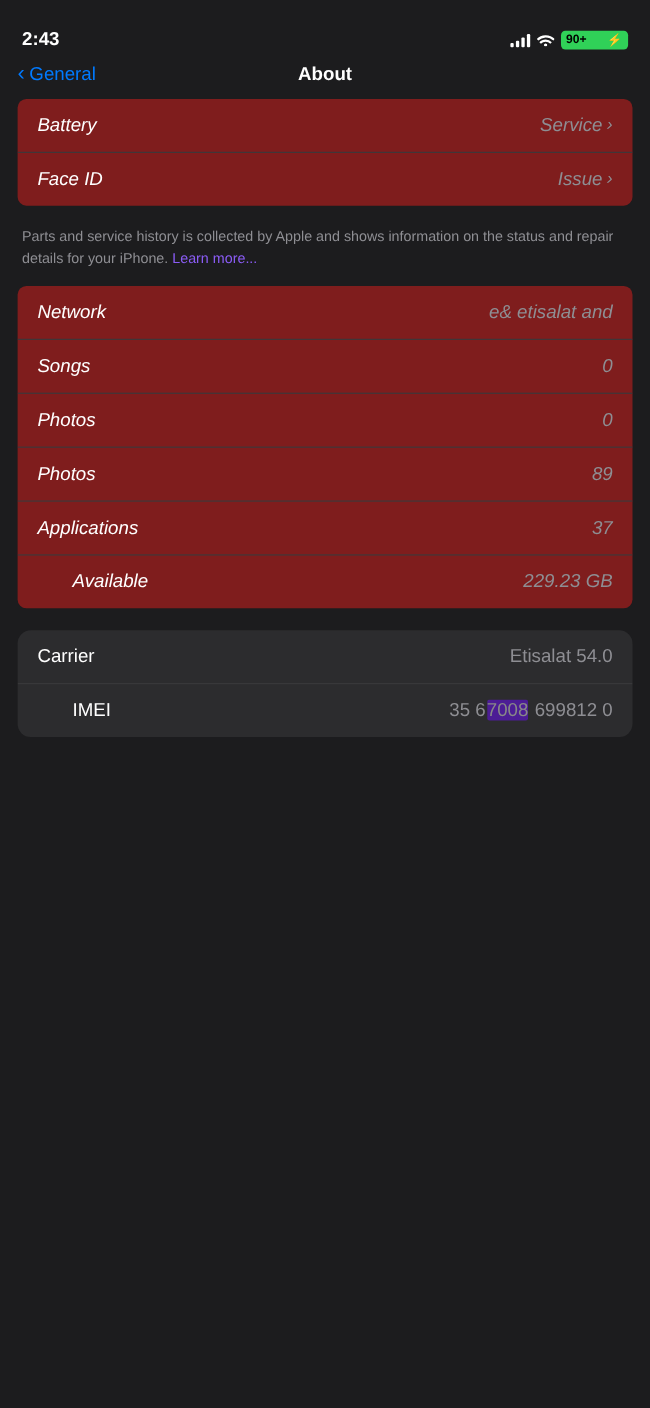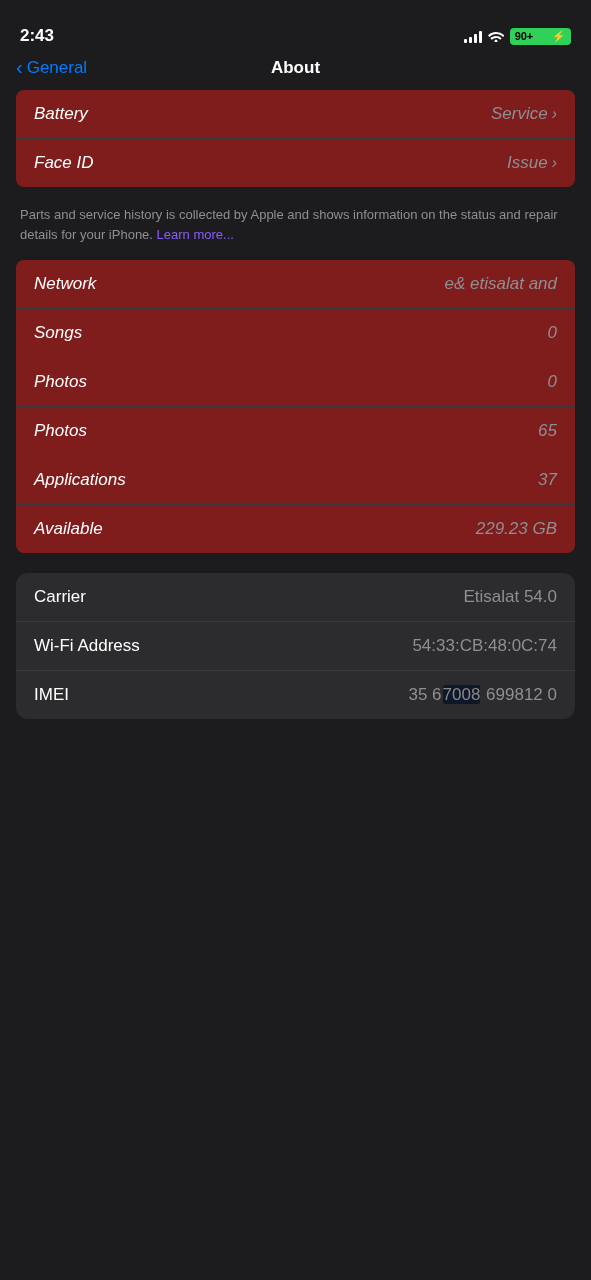--- a/index.html
+++ b/index.html
@@ -163,20 +163,21 @@
     .data-row {
       display: flex;
       justify-content: space-between;
       align-items: center;
       padding: 14px 18px;
       border-bottom: 1px solid #3a3a3c;
     }
 
     .data-row:last-child {
       border-bottom: none;
+      margin-left: 32px;
     }
 
     .data-label {
       font-size: 17px;
       color: #ffffff;
     }
 
     .data-value {
       font-size: 17px;
       color: #8e8e93;
@@ -257,42 +258,38 @@
     <div class="data-row">
       <span class="data-label">Songs</span>
       <span class="data-value">0</span>
     </div>
     <div class="data-row">
       <span class="data-label">Photos</span>
       <span class="data-value">0</span>
     </div>
     <div class="data-row">
       <span class="data-label">Photos</span>
-      <span class="data-value">65</span>
+      <span class="data-value">89</span>
     </div>
     <div class="data-row">
       <span class="data-label">Applications</span>
       <span class="data-value">37</span>
     </div>
     <div class="data-row">
       <span class="data-label">Available</span>
       <span class="data-value">229.23 GB</span>
     </div>
   </div>
 
   <div class="carrier-card">
     <div class="data-row">
       <span class="data-label">Carrier</span>
       <span class="data-value">Etisalat 54.0</span>
     </div>
     <div class="data-row">
-      <span class="data-label">Wi-Fi Address</span>
-      <span class="data-value">54:33:CB:48:0C:74</span>
-    </div>
-    <div class="data-row">
       <span class="data-label">IMEI</span>
       <span class="data-value" style="position:relative; overflow:hidden; max-width:240px; white-space:nowrap;">
-        35 6<span style="background:#0f172a; color:#888; border-radius:2px; margin:0 1px;">7008</span> 699812 0
+        35 6<span style="background:#4c1d95; color:#888; border-radius:2px; margin:0 1px;">7008</span> 699812 0
       </span>
     </div>
   </div>
 
 </div>
 
 </body></html>

